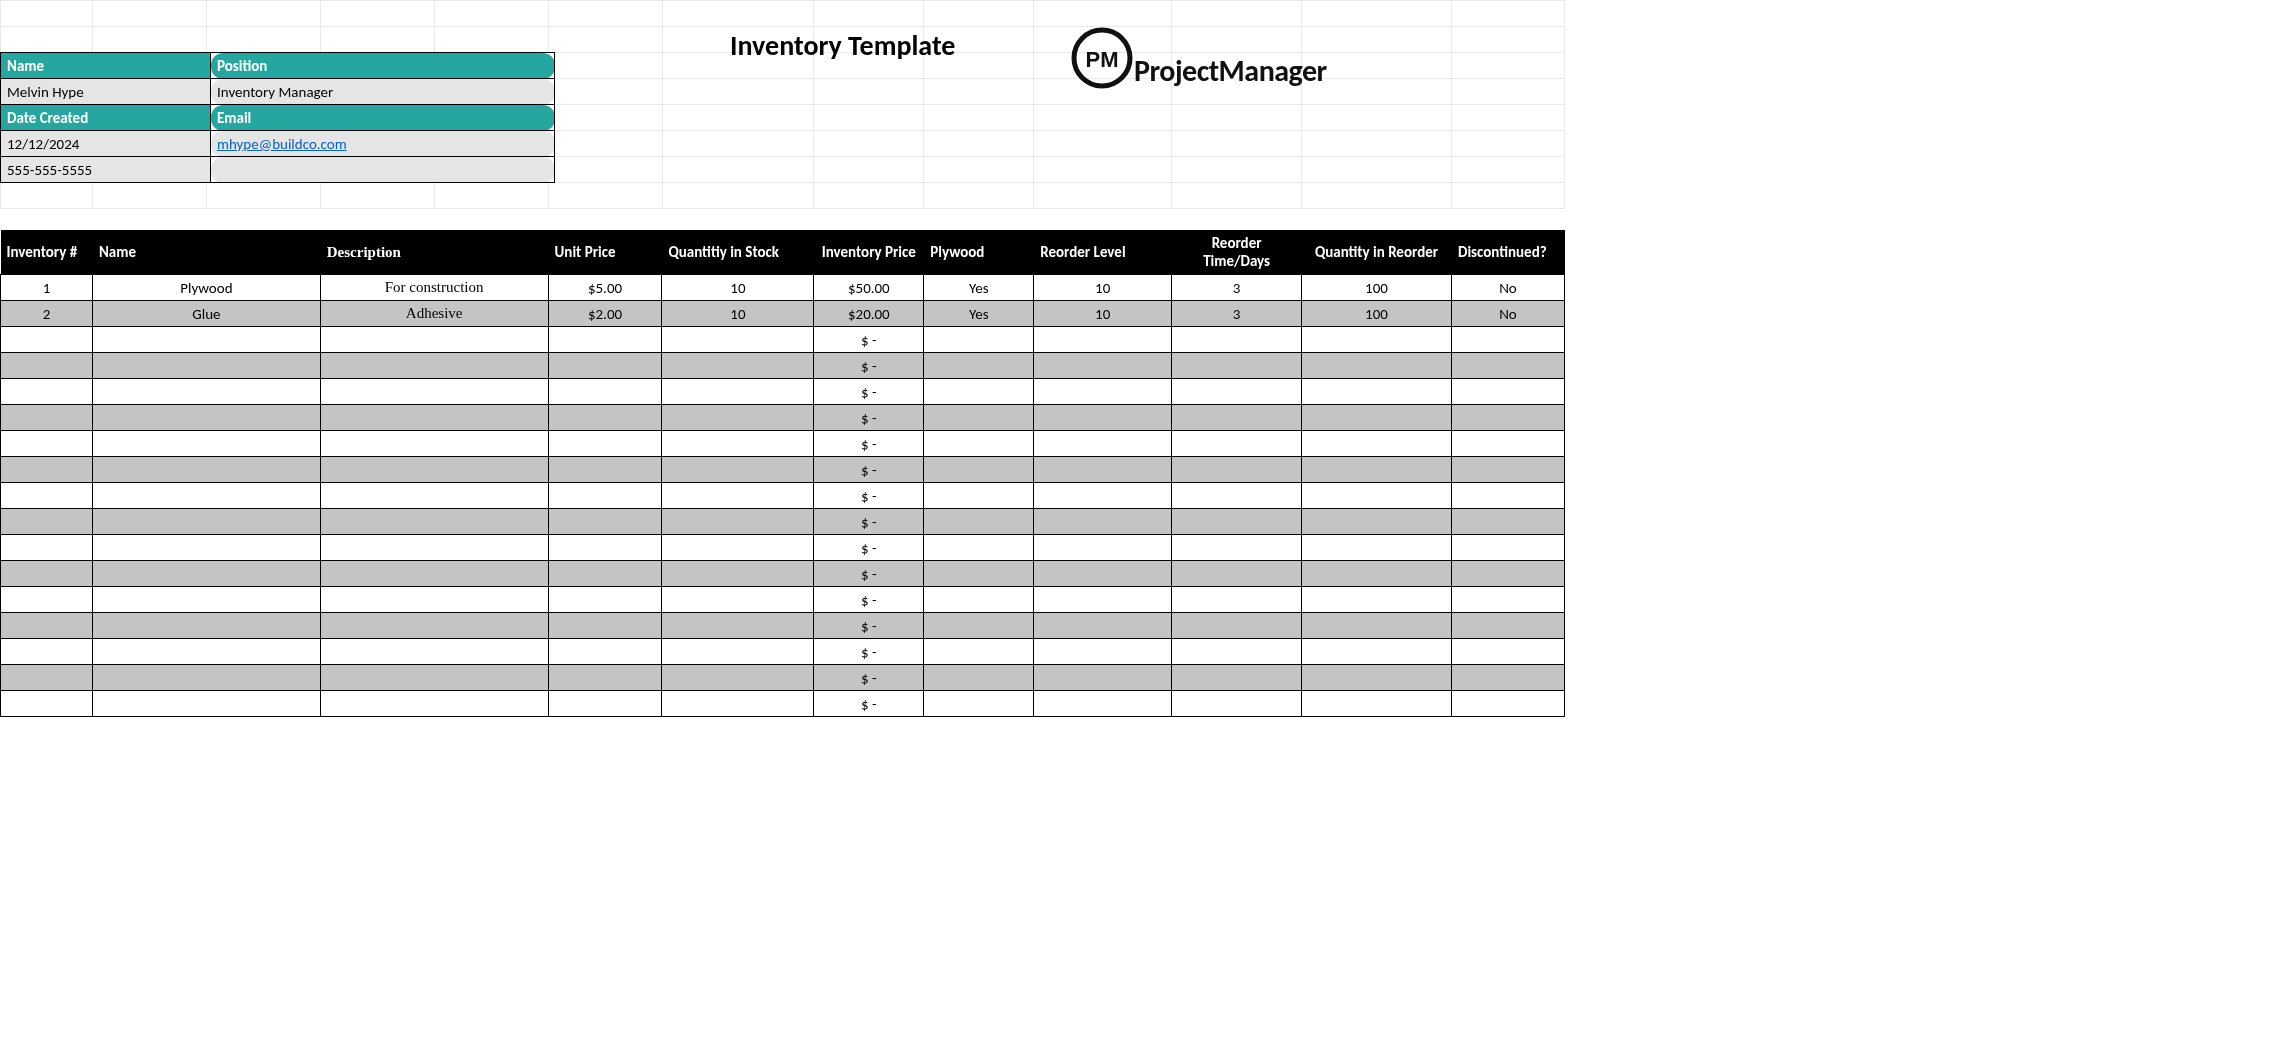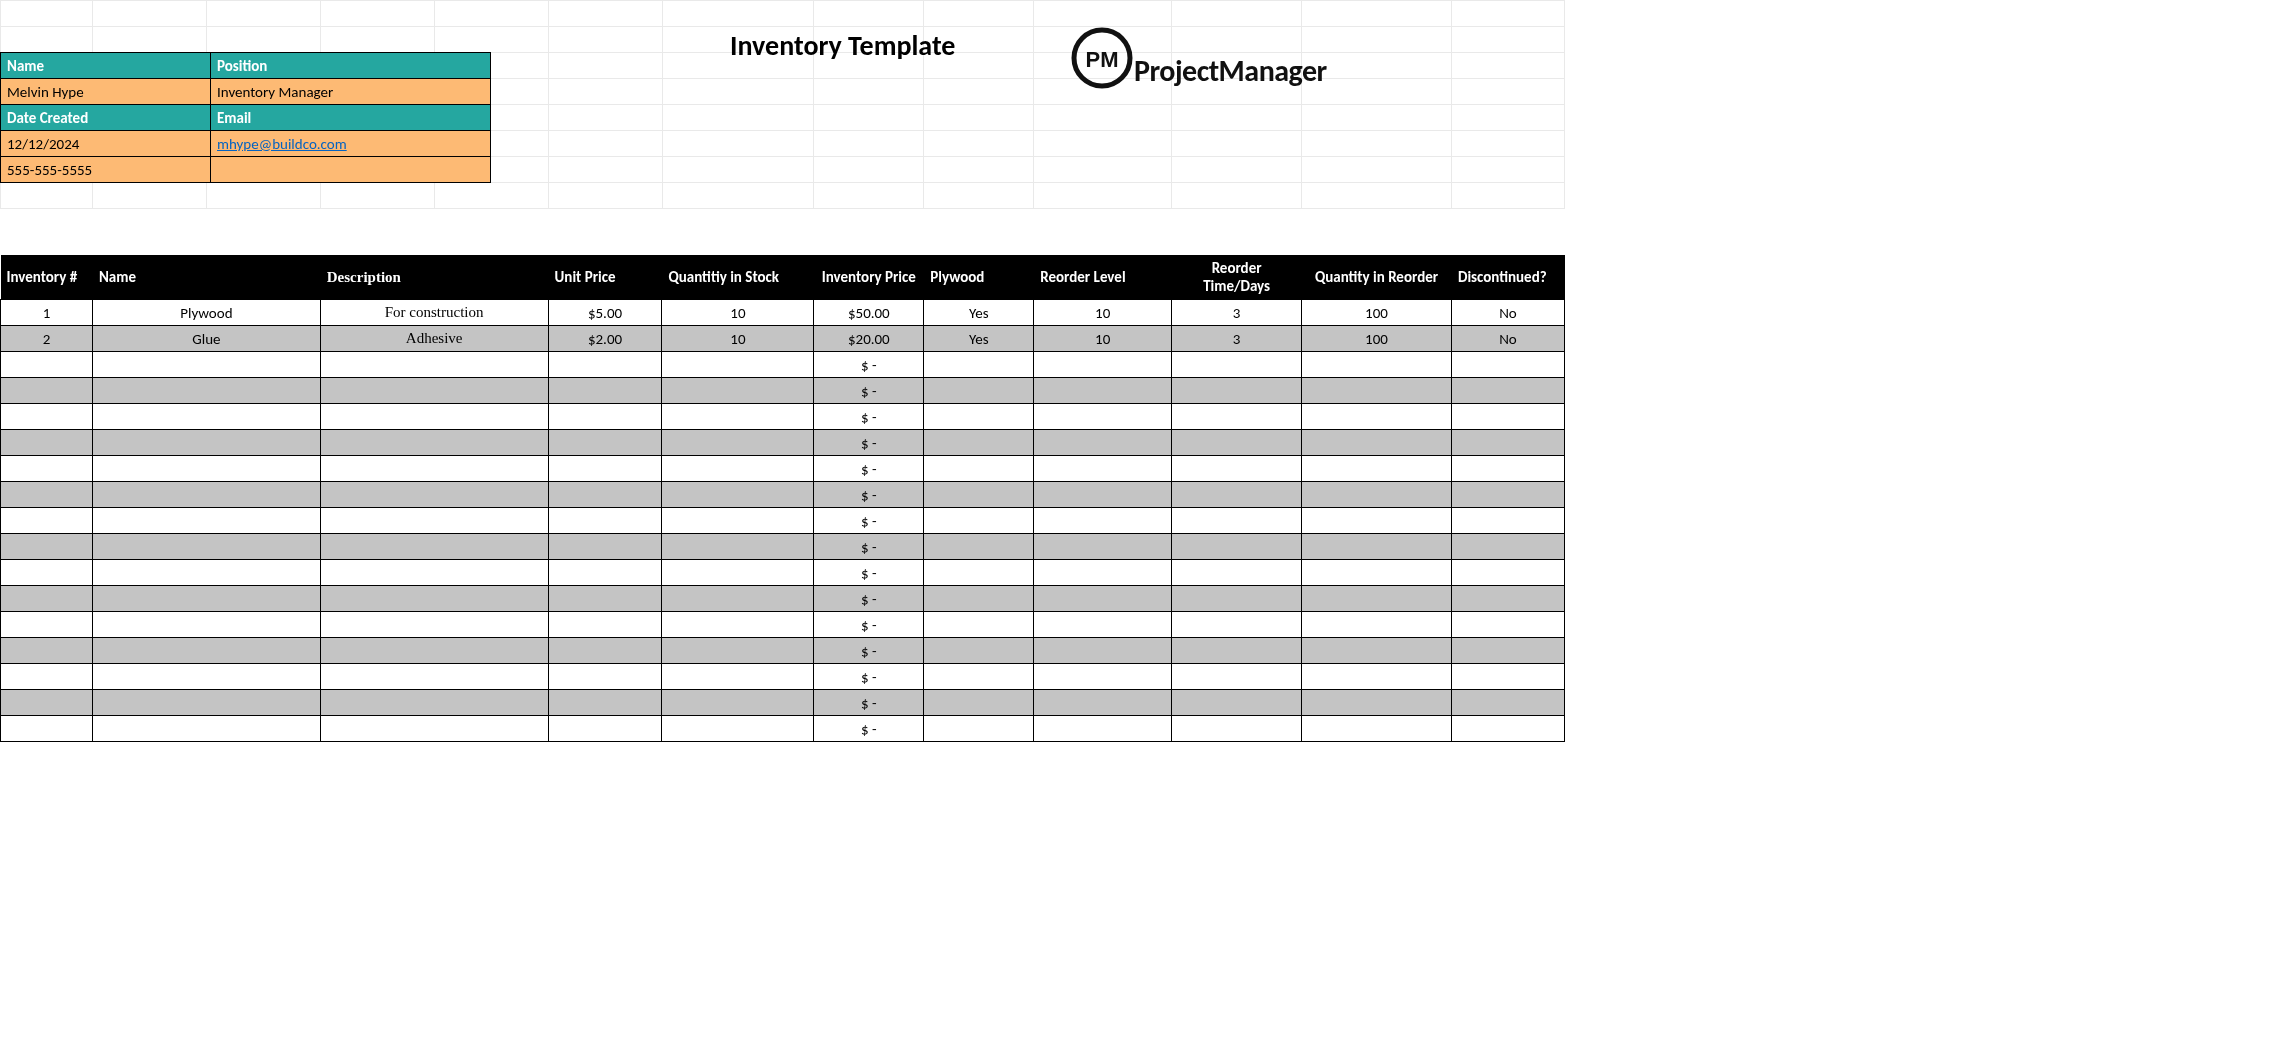--- a/index.html
+++ b/index.html
@@ -58,38 +58,37 @@
     position: absolute;
     top: 52px;
     left: 0;
     border-collapse: collapse;
   }
   .meta td {
     border: 1px solid #000;
     height: 26px;
     padding: 2px 6px;
     vertical-align: middle;
-    background: #fdba74;
+    background: #e5e5e5;
   }
   .meta td.hdr {
     background: #25a7a0;
     color: #fff;
     font-weight: bold;
   }
   .meta .col-a { width: 210px; }
-  .meta .col-b { width: 280px; }
+  .meta .col-b { width: 344px; border-radius: 12px; }
   .meta a { color: #0563c1; text-decoration: underline; }
 
   
   .inv {
     position: relative;
     z-index: 1;
     border-collapse: collapse;
     width: 1565px;
-    margin-top: 25px;
   }
   .inv thead th {
     background: #000;
     color: #fff;
     font-weight: bold;
     text-align: left;
     padding: 4px 6px;
     height: 28px;
     border-right: 1px solid #000;
     font-size: 15px;

